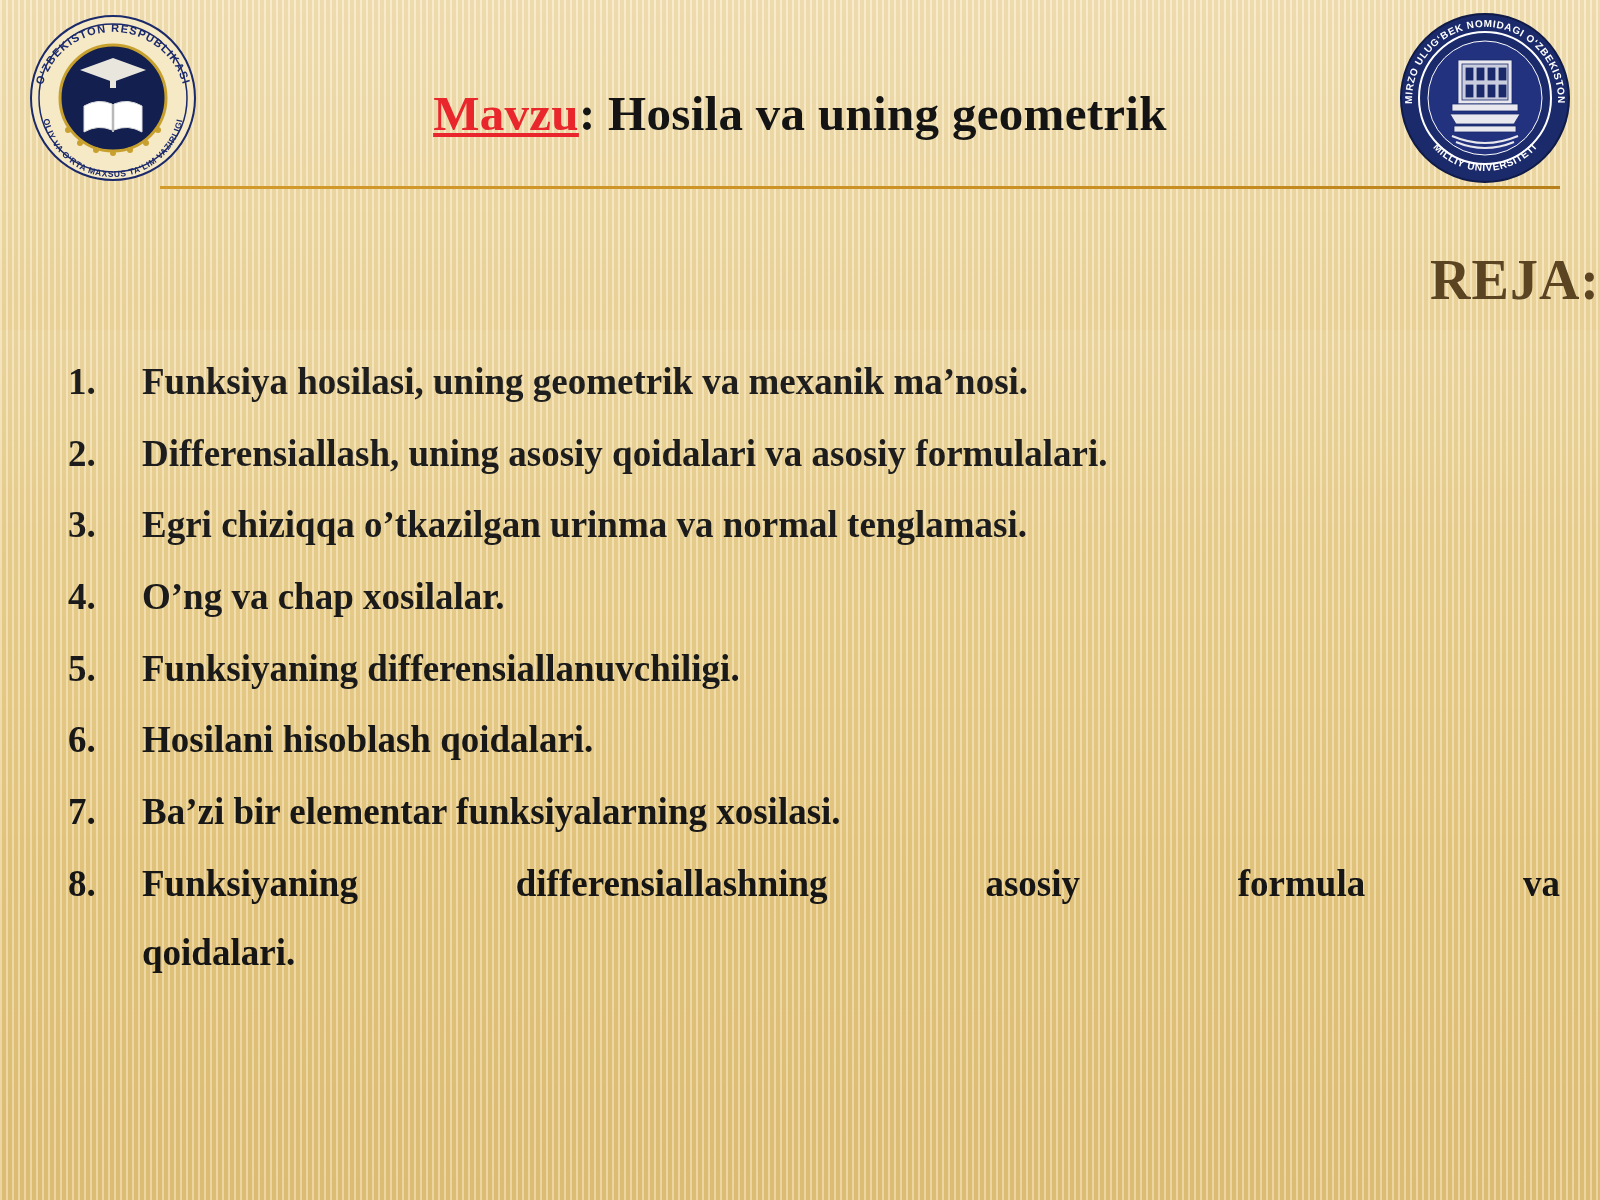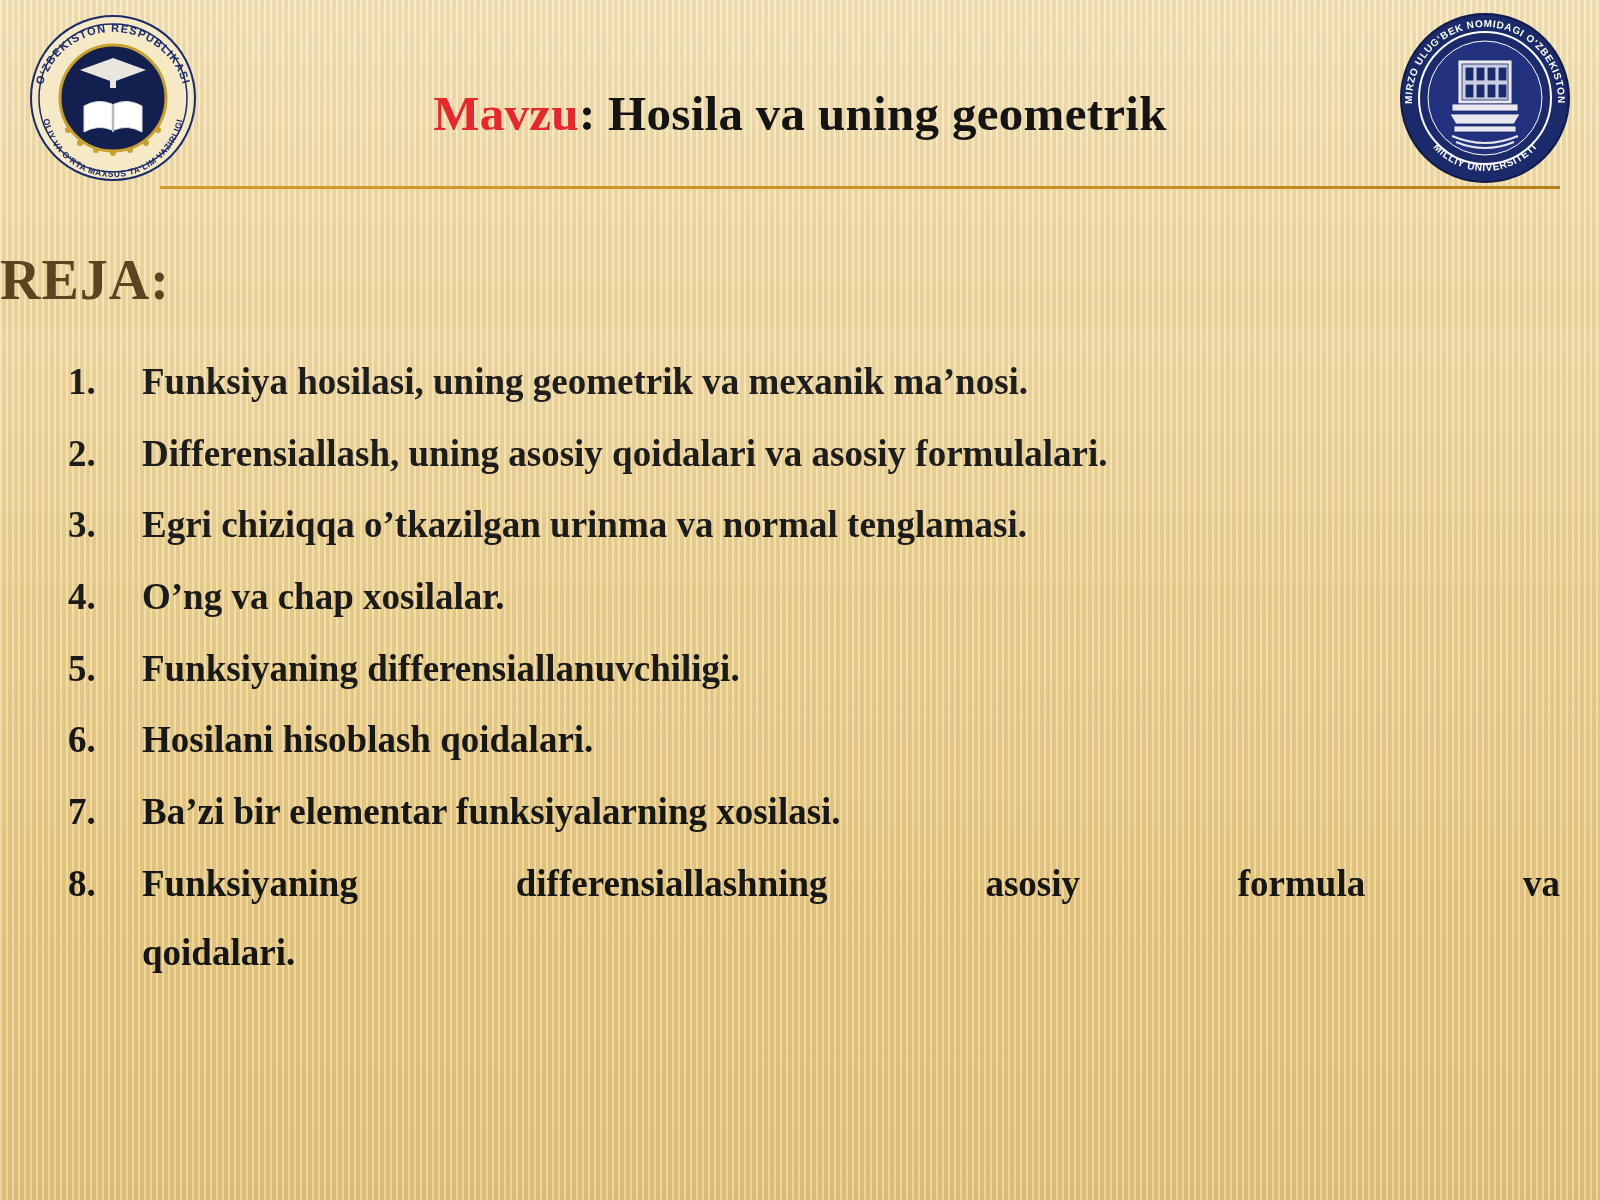--- a/index.html
+++ b/index.html
@@ -61,20 +61,21 @@
     top: 85px;
     text-align: center;
     font-size: 49px;
     font-weight: bold;
     color: #1b1b1b;
     letter-spacing: 0.3px;
     white-space: nowrap;
   }
   .title .kw {
     color: #e8262c;
+    text-decoration: underline;
   }
   .title .rest { color: #141414; }
 
   
   .emblem-left {
     position: absolute;
     left: 18px;
     top: 10px;
     width: 190px;
     height: 175px;
@@ -86,21 +87,21 @@
     width: 190px;
     height: 180px;
   }
 
   
   .reja {
     position: absolute;
     top: 248px;
     left: 0;
     right: 0;
-    text-align: left;
+    text-align: right;
     font-size: 56px;
     font-weight: bold;
     color: #5b4422;
     letter-spacing: 1px;
   }
 
   
   .list {
     position: absolute;
     top: 360px;

